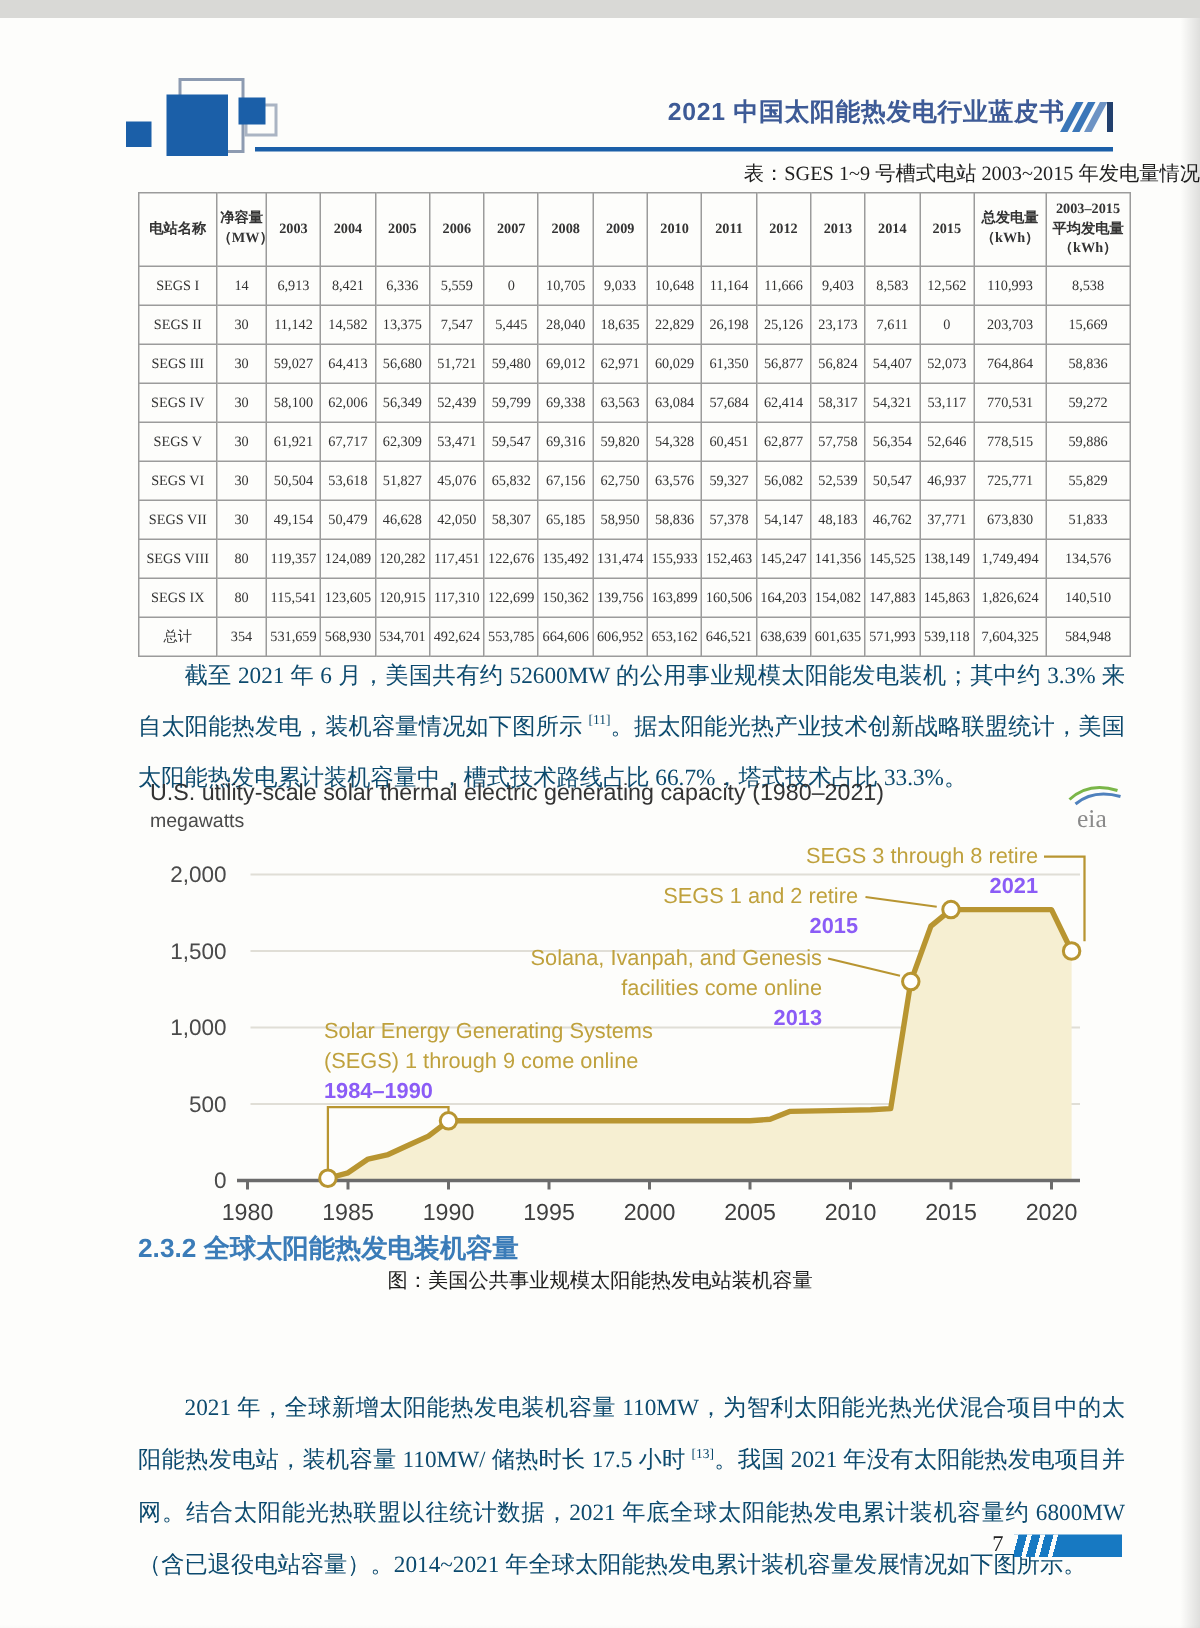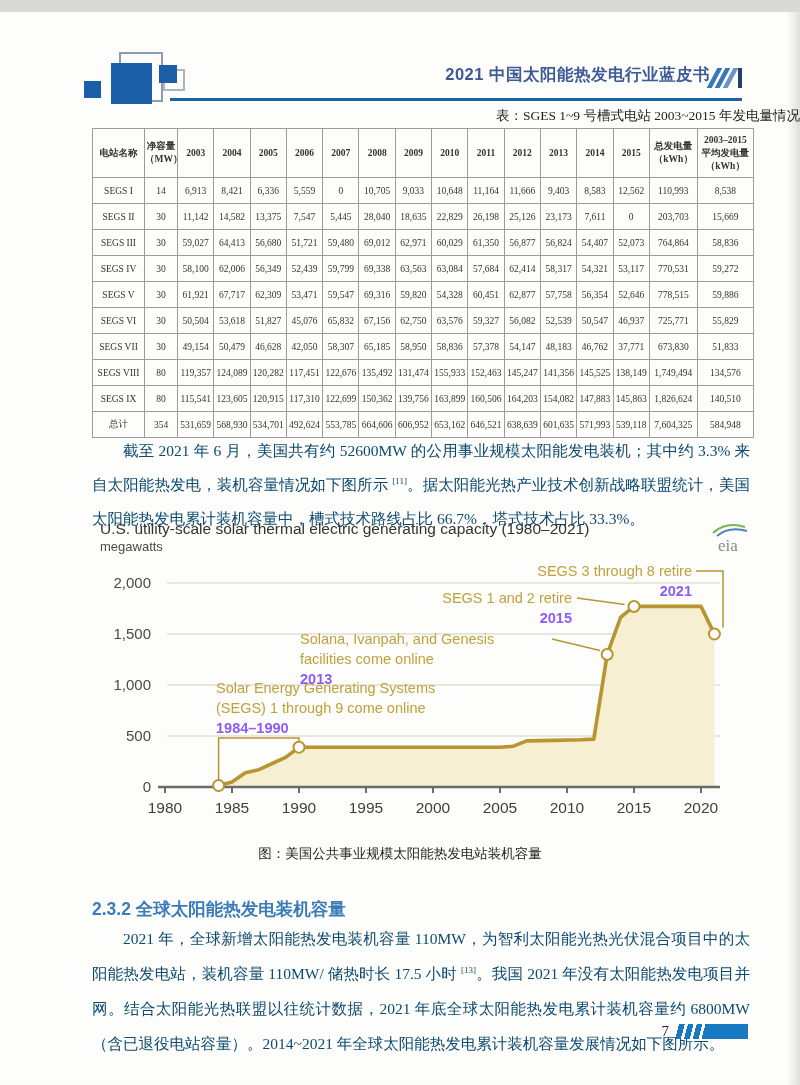--- a/index.html
+++ b/index.html
@@ -46,26 +46,26 @@
   
   .chart{position:absolute;left:100px;top:508px;width:656px;font-family:"Liberation Sans",sans-serif;}
   .chart-title{font-size:15.5px;font-weight:normal;color:#333;line-height:18px;}
   .chart-sub{font-size:13px;color:#4a4a4a;line-height:17px;}
   .eia-logo{position:absolute;right:4px;top:-2px;width:48px;height:42px;}
   .chart-area{position:relative;width:650px;height:262px;margin-top:5px;}
   .chart-area svg{position:absolute;left:0;top:0;}
   .ann{position:absolute;font-size:14.5px;line-height:20px;color:#bfa13d;white-space:pre-line;}
   .ann .yr{display:block;font-weight:bold;color:#8b5cf6;}
   .ann-1{left:116px;top:118px;width:260px;text-align:left;}
-  .ann-2{left:200px;top:69px;width:248px;}
+  .ann-2{left:200px;top:69px;width:248px;text-align:right;}
   .ann-3{left:250px;top:28px;width:222px;text-align:right;}
   .ann-4{left:340px;top:1px;width:252px;text-align:right;}
 
   .fig-caption{position:absolute;left:0;top:833px;width:100%;text-align:center;font-size:13.5px;color:#1e1e1e;}
-  .sec-head{position:absolute;left:92px;top:885px;font-family:"Liberation Sans",sans-serif;
+  .sec-head{position:absolute;left:92px;top:808px;font-family:"Liberation Sans",sans-serif;
         font-size:17.5px;font-weight:bold;color:#3b7cb8;}
 
   
   .footer{position:absolute;left:92px;top:1010px;width:656px;text-align:right;font-size:15px;color:#222;}
   .pgnum{vertical-align:middle;margin-right:7px;}
   .pgbar{display:inline-block;width:72px;height:15px;background:#1779c2;position:relative;vertical-align:middle;}
   .pgbar::before{content:"";position:absolute;left:0;top:0;height:100%;width:30px;
         background:repeating-linear-gradient(105deg,#fdfdfb 0 3px,rgba(0,0,0,0) 3px 8.5px);}
 </style>
 </head>

